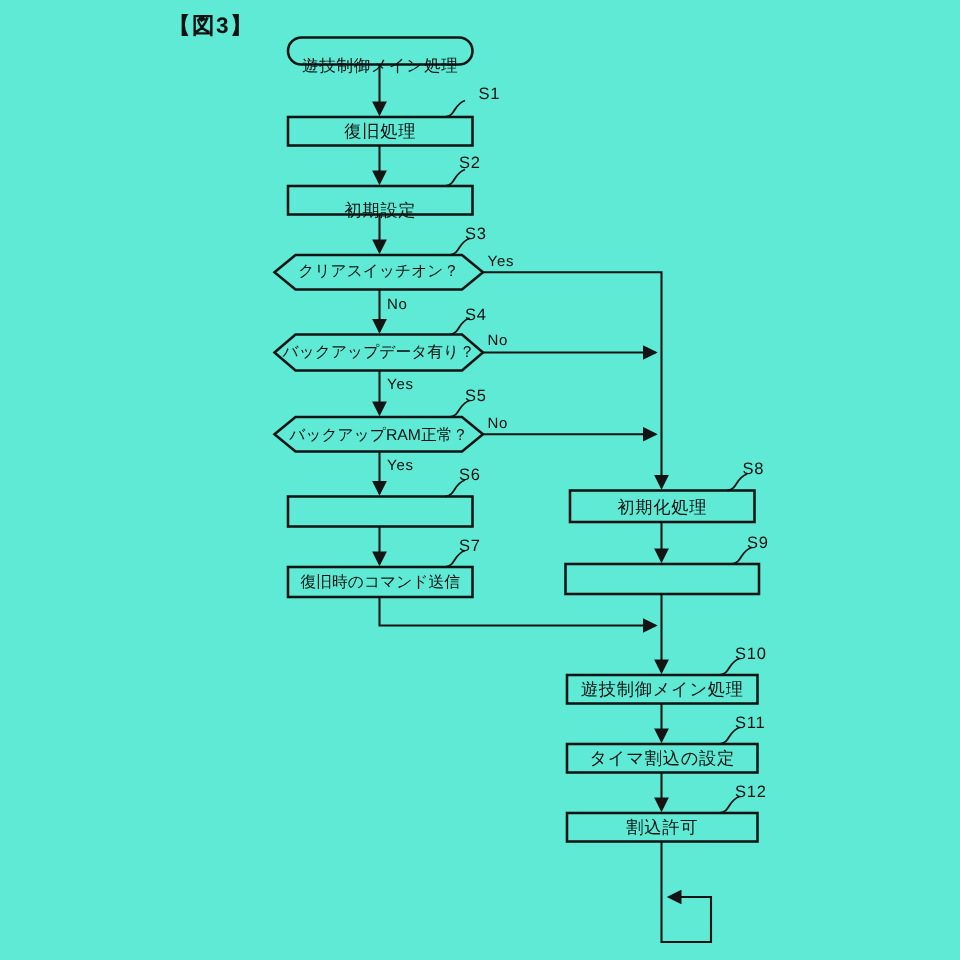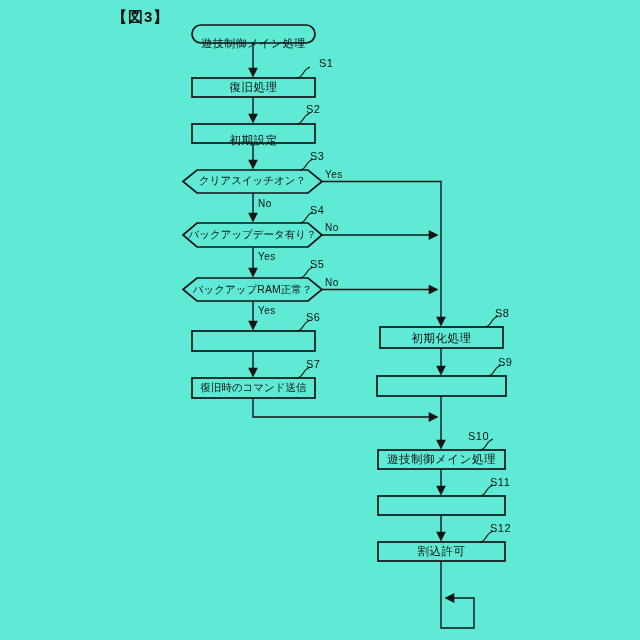--- a/index.html
+++ b/index.html
@@ -102,32 +102,33 @@
   <div class="node-label" style="left:192px;top:25px;width:123px;height:36px;font-size:11px;">遊技制御メイン処理</div>
 
   <div class="node-label" style="left:192px;top:78px;width:123px;height:19px;">復旧処理</div>
   <div class="node-label" style="left:192px;top:124px;width:123px;height:33px;">初期設定</div>
   <div class="node-label small" style="left:183px;top:169px;width:139px;height:23px;">クリアスイッチオン？</div>
   <div class="node-label small" style="left:183px;top:223px;width:139px;height:24px;">バックアップデータ有り？</div>
   <div class="node-label small" style="left:183px;top:278px;width:139px;height:23px;">バックアップRAM正常？</div>
   <div class="node-label small" style="left:192px;top:378px;width:123px;height:20px;">復旧時のコマンド送信</div>
   <div class="node-label" style="left:380px;top:327px;width:123px;height:22px;">初期化処理</div>
   <div class="node-label" style="left:378px;top:450px;width:127px;height:19px;">遊技制御メイン処理</div>
+  <div class="node-label" style="left:378px;top:496px;width:127px;height:19px;">タイマ割込の設定</div>
   <div class="node-label" style="left:378px;top:542px;width:127px;height:19px;">割込許可</div>
 
   <div class="step-tag" style="left:306px;top:57px;margin-left:13px;">S1</div>
   <div class="step-tag" style="left:306px;top:103px;">S2</div>
   <div class="step-tag" style="left:310px;top:150px;">S3</div>
   <div class="step-tag" style="left:310px;top:204px;">S4</div>
   <div class="step-tag" style="left:310px;top:258px;">S5</div>
   <div class="step-tag" style="left:306px;top:311px;">S6</div>
   <div class="step-tag" style="left:306px;top:358px;">S7</div>
   <div class="step-tag" style="left:495px;top:307px;">S8</div>
   <div class="step-tag" style="left:498px;top:356px;">S9</div>
-  <div class="step-tag" style="left:468px;top:430px;">S10</div>
+  <div class="step-tag" style="left:490px;top:430px;">S10</div>
   <div class="step-tag" style="left:490px;top:476px;">S11</div>
   <div class="step-tag" style="left:490px;top:522px;">S12</div>
 
   <div class="branch-label" style="left:325px;top:169px;">Yes</div>
   <div class="branch-label" style="left:258px;top:198px;">No</div>
   <div class="branch-label" style="left:325px;top:222px;">No</div>
   <div class="branch-label" style="left:258px;top:251px;">Yes</div>
   <div class="branch-label" style="left:325px;top:277px;">No</div>
   <div class="branch-label" style="left:258px;top:305px;">Yes</div>
 

